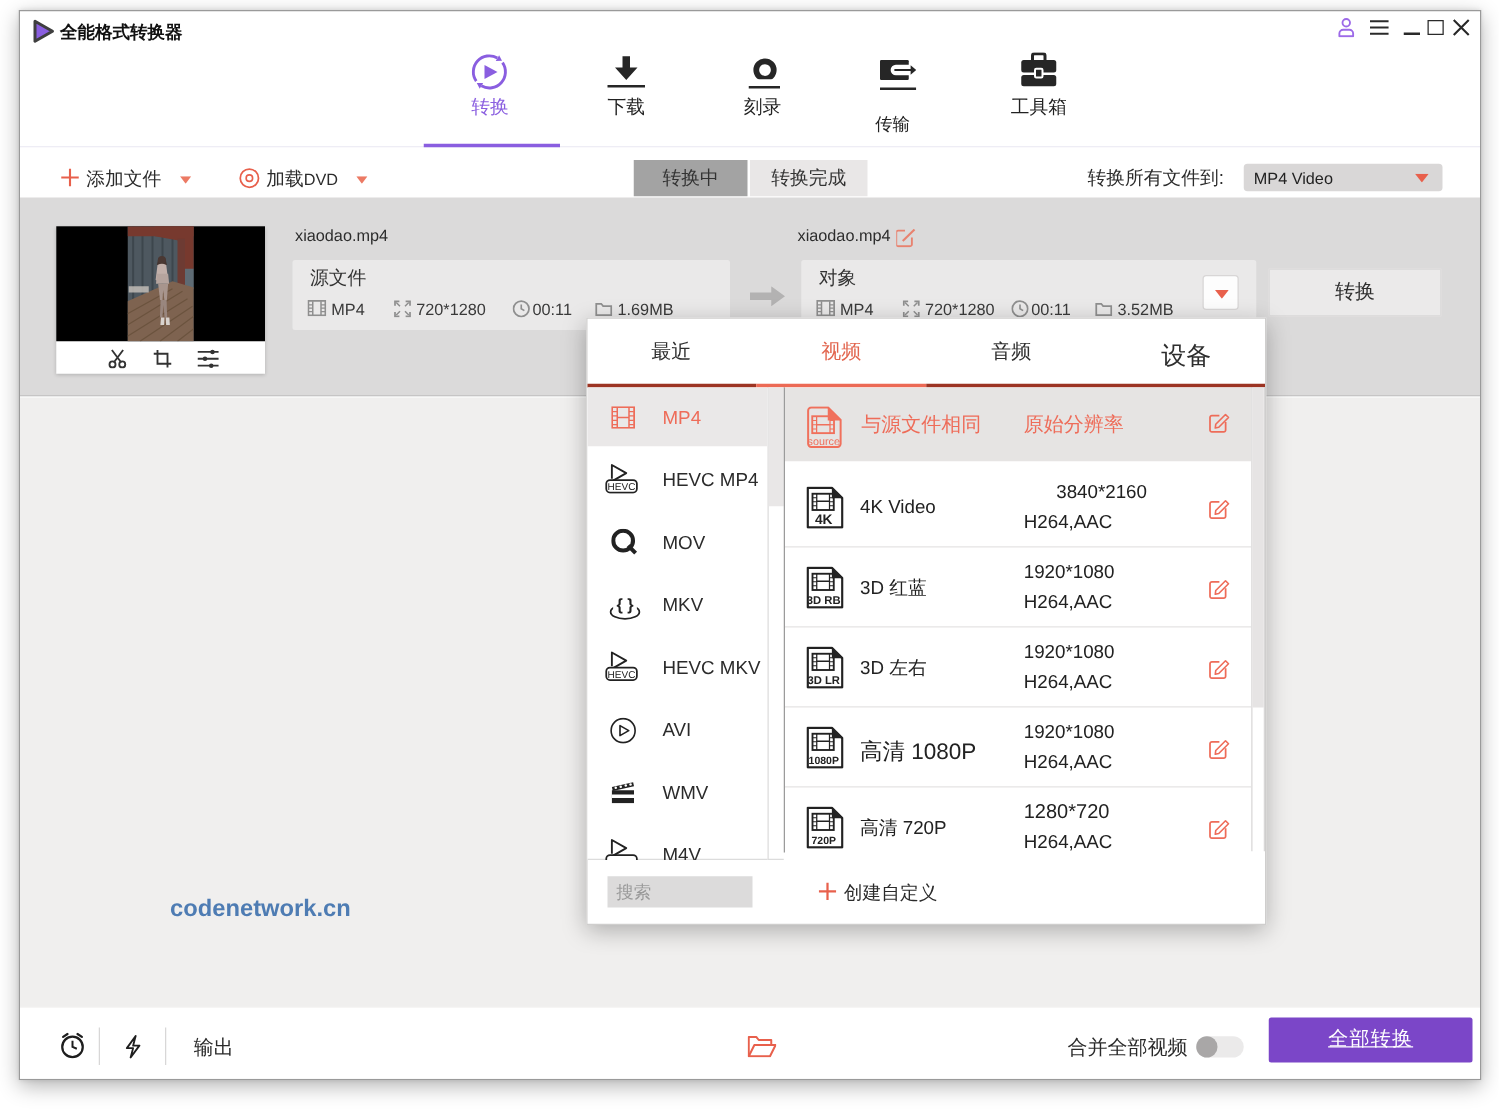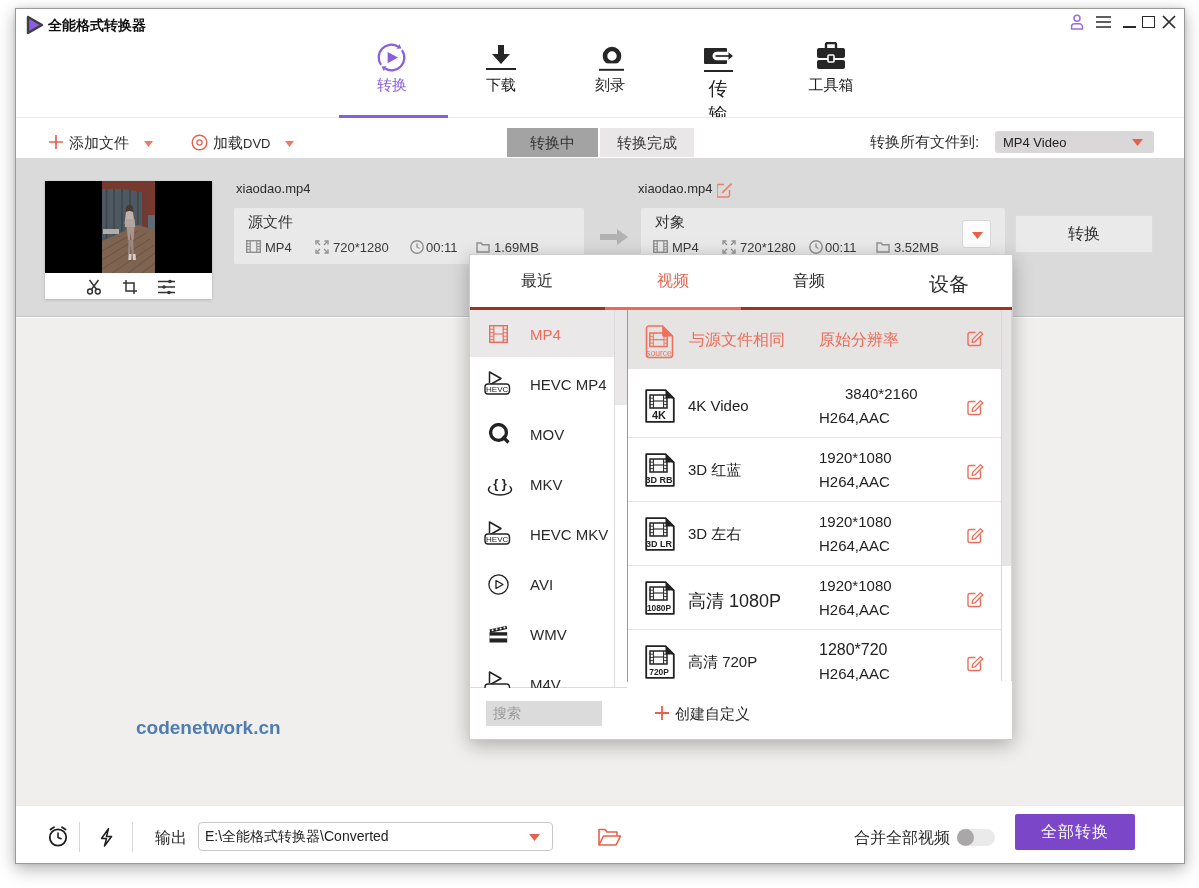--- a/index.html
+++ b/index.html
@@ -58,21 +58,21 @@
   </svg>
   <div class="abs" style="left:576px; top:67px; width:36px; text-align:center; font-size:15px; color:#222;">刻录</div>
 
   <svg class="abs" style="left:688px; top:38px;" width="29" height="26" viewBox="0 0 29 26">
     <rect x="0" y="1" width="23" height="16" rx="1" fill="#262626"></rect>
     <rect x="8.5" y="4.8" width="20.5" height="8.4" rx="4.2" fill="#ffffff"></rect>
     <path d="M11.5 9 H25.5" stroke="#262626" stroke-width="1.7"></path>
     <path d="M24.5 5.2 L29 9 L24.5 12.8 Z" fill="#262626"></path>
     <path d="M0 24 H29" stroke="#262626" stroke-width="2"></path>
   </svg>
-  <div class="abs" style="left:684px; top:67px; width:36px; text-align:center; font-size:19px; color:#222;">传输</div>
+  <div class="abs" style="left:684px; top:82px; width:36px; font-size:14px; color:#222;">传输</div>
 
   <svg class="abs" style="left:799px; top:33px;" width="32" height="32" viewBox="0 0 32 32">
     <path d="M11 6 V2.5 a1.5 1.5 0 0 1 1.5 -1.5 h7 a1.5 1.5 0 0 1 1.5 1.5 V6" fill="none" stroke="#262626" stroke-width="2.4"></path>
     <rect x="2" y="6" width="28" height="10" rx="2" fill="#262626"></rect>
     <rect x="2" y="18" width="28" height="9" rx="2" fill="#262626"></rect>
     <rect x="13" y="13" width="6" height="7" rx="1" fill="#262626" stroke="#fff" stroke-width="1.6"></rect>
   </svg>
   <div class="abs" style="left:791px; top:67px; width:48px; text-align:center; font-size:15px; color:#222;">工具箱</div>
 
   <div class="abs" style="left:0px; top:108px; width:1168px; height:1px; background:#e9e7f2;"></div>
@@ -222,34 +222,28 @@
     <circle cx="11" cy="11.5" r="8.2" fill="none" stroke="#1e1e1e" stroke-width="1.8"></circle>
     <path d="M11 6.5 V11.5 L14.5 13" fill="none" stroke="#1e1e1e" stroke-width="1.6"></path>
     <path d="M3.5 3.5 L7 1.2 M18.5 3.5 L15 1.2" stroke="#1e1e1e" stroke-width="1.8" stroke-linecap="round"></path>
   </svg>
   <div class="abs" style="left:63px; top:813px; width:1px; height:30px; background:#d8d7d7;"></div>
   <svg class="abs" style="left:84px; top:819px;" width="13" height="19" viewBox="0 0 13 19">
     <path d="M8.5 0.8 L1.5 10.5 H6.5 L4.5 18 L11.5 8.5 H6.5 Z" fill="none" stroke="#1e1e1e" stroke-width="1.5" stroke-linejoin="round"></path>
   </svg>
   <div class="abs" style="left:116px; top:813px; width:1px; height:30px; background:#d8d7d7;"></div>
   <div class="abs" style="left:139px; top:819px; font-size:16px; color:#2a2a2a;">输出</div>
-  <div class="abs" style="left:182px; top:813px; width:355px; height:29px; background:#fff; border:1px solid #c9c8c8; border-radius:4px;">
-    <div class="abs" style="left:6px; top:5px; font-size:14px; color:#222;">E:\全能格式转换器\Converted</div>
-    <svg class="abs" style="left:330px; top:11px;" width="11" height="7" viewBox="0 0 11 7">
-          <path d="M0 0 h11 l-5.5 7 Z" fill="#e8604c"></path>
-        </svg>
-  </div>
   <svg class="abs" style="left:582px; top:819px;" width="23" height="18" viewBox="0 0 23 18">
     <path d="M1 17 V1.5 h6 l2 2.5 H19 v4" fill="none" stroke="#e8604c" stroke-width="1.6" stroke-linejoin="round"></path>
     <path d="M1 17 L5.5 8 H22.5 L18 17 Z" fill="none" stroke="#e8604c" stroke-width="1.6" stroke-linejoin="round"></path>
   </svg>
   <div class="abs" style="left:838px; top:819px; font-size:16px; color:#2a2a2a;">合并全部视频</div>
   <div class="abs" style="left:941px; top:820px; width:38px; height:17px; background:#ebeaea; border-radius:9px;"></div>
   <div class="abs" style="left:941px; top:820px; width:17px; height:17px; background:#a9a7a7; border-radius:50%;"></div>
-  <div class="abs" style="left:999px; top:805px; width:120px; height:36px; background:#7b46c8; border-radius:2px; font-size:16px; color:#fff; text-align:center; line-height:36px; letter-spacing:1px;">全部转换</div>
+  <div class="abs" style="left:999px; top:805px; width:163px; height:36px; background:#7b46c8; border-radius:2px; font-size:16px; color:#fff; text-align:center; line-height:36px; letter-spacing:1px;text-decoration:underline;">全部转换</div>
 
   <div class="abs" style="left:453px; top:245px; width:544px; height:486px; background:#fff; border:1px solid #cfcecd; box-shadow:0 5px 18px rgba(0,0,0,0.28);"></div>
 
   <div class="abs" style="left:505px; top:262px; font-size:16px; color:#2e2e2e;">最近</div>
   <div class="abs" style="left:641px; top:262px; font-size:16px; color:#e2654e;">视频</div>
   <div class="abs" style="left:777px; top:262px; font-size:16px; color:#2e2e2e;">音频</div>
   <div class="abs" style="left:913px; top:262px; font-size:20px; color:#2e2e2e;">设备</div>
   <div class="abs" style="left:454px; top:298px; width:135px; height:3px; background:#9c3423;"></div>
   <div class="abs" style="left:589px; top:298px; width:136px; height:3px; background:#ec6a55;"></div>
   <div class="abs" style="left:725px; top:298px; width:271px; height:3px; background:#9c3423;"></div>

